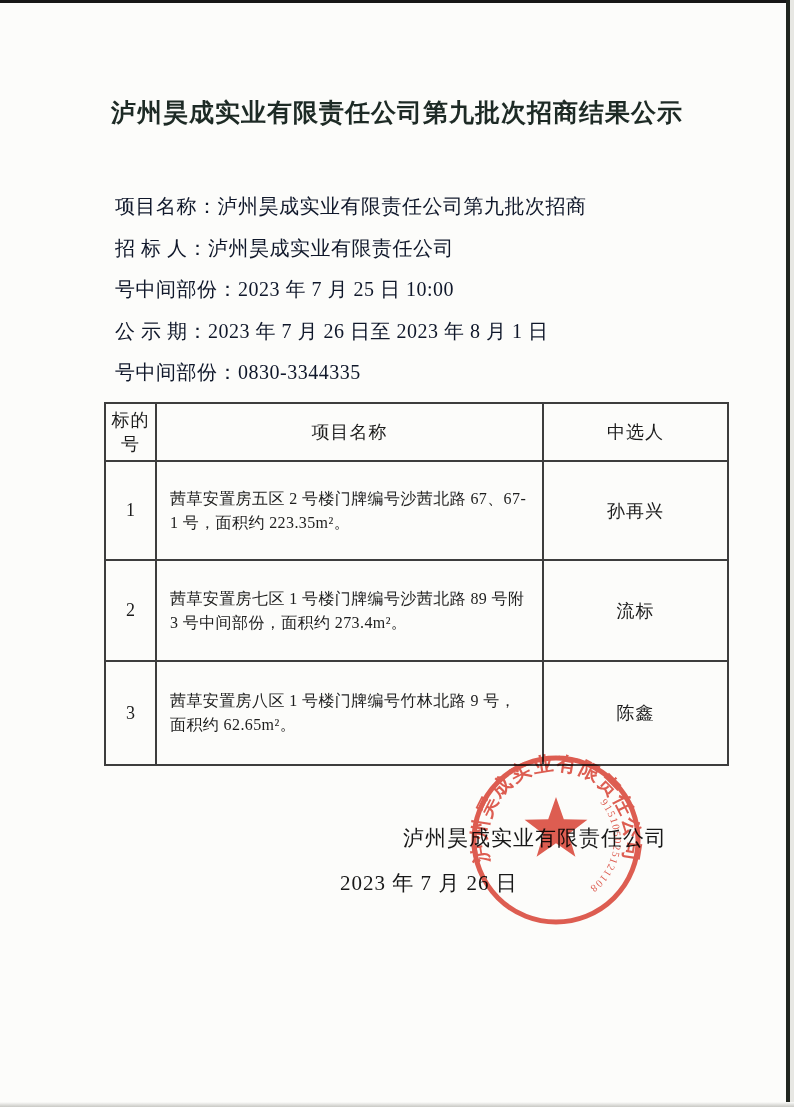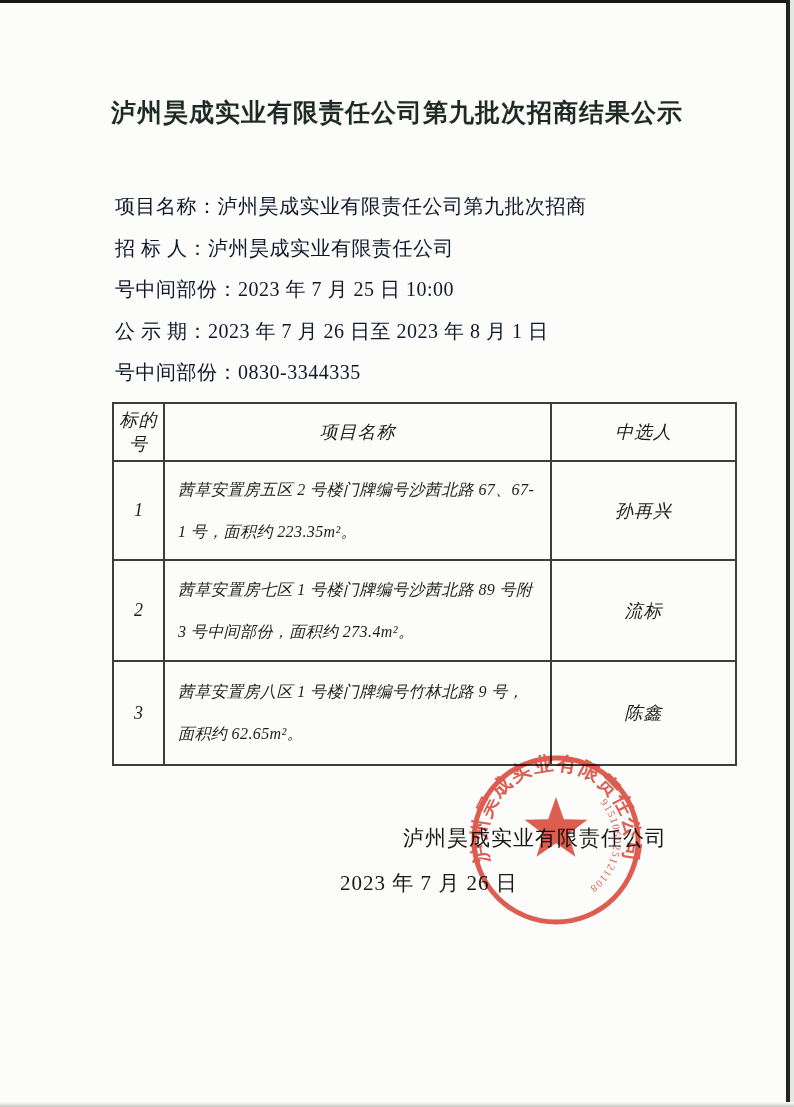--- a/index.html
+++ b/index.html
@@ -15,33 +15,33 @@
     background:linear-gradient(#fcfcfa,#c8c8c4);}
   .doc-title{
     position:absolute;top:96px;left:0;width:794px;text-align:center;
     font-size:25px;font-weight:bold;color:#1d2a25;letter-spacing:1px;
   }
   .meta{position:absolute;top:186px;left:115px;width:600px;font-size:20px;color:#0f172a;}
   .meta-line{height:41.5px;line-height:41.5px;white-space:nowrap;}
   .meta-label{letter-spacing:.5px;}
   .meta-value{letter-spacing:.5px;}
   table.results{
-    position:absolute;top:402px;left:112px;width:623px;
+    position:absolute;top:402px;left:104px;width:623px;
     border-collapse:collapse;table-layout:fixed;
-    font-size:16px;color:#1d1d1d;font-style:italic;
+    font-size:16px;color:#1d1d1d;
   }
   table.results col.c-no{width:51px;}
   table.results col.c-subject{width:387px;}
   table.results col.c-winner{width:185px;}
   table.results th,table.results td{
     border:2px solid #3d3d3d;vertical-align:middle;font-weight:normal;
   }
   table.results th{height:54px;font-size:18px;letter-spacing:1px;}
   td.cell-no{text-align:center;font-size:18px;}
-  td.cell-subject{padding:6px 13px;line-height:42px;letter-spacing:.4px;text-align:left;}
+  td.cell-subject{padding:6px 13px;line-height:24px;letter-spacing:.4px;text-align:left;}
   td.cell-winner{text-align:center;font-size:18px;letter-spacing:1px;}
   tr.r1 td{height:85px;}
   tr.r2 td{height:87px;}
   tr.r3 td{height:90px;border-radius:11px;}
   .sig-company{
     position:absolute;top:824px;left:340px;width:390px;text-align:center;
     font-size:21px;letter-spacing:1px;color:#181818;
   }
   .sig-date{
     position:absolute;top:869px;left:340px;width:390px;text-align:left;

